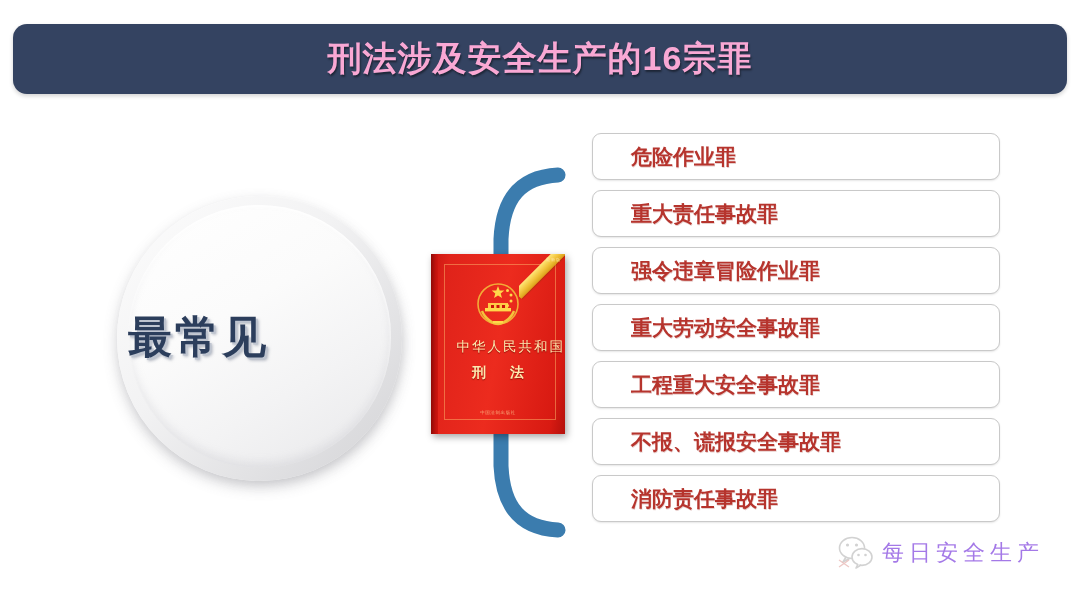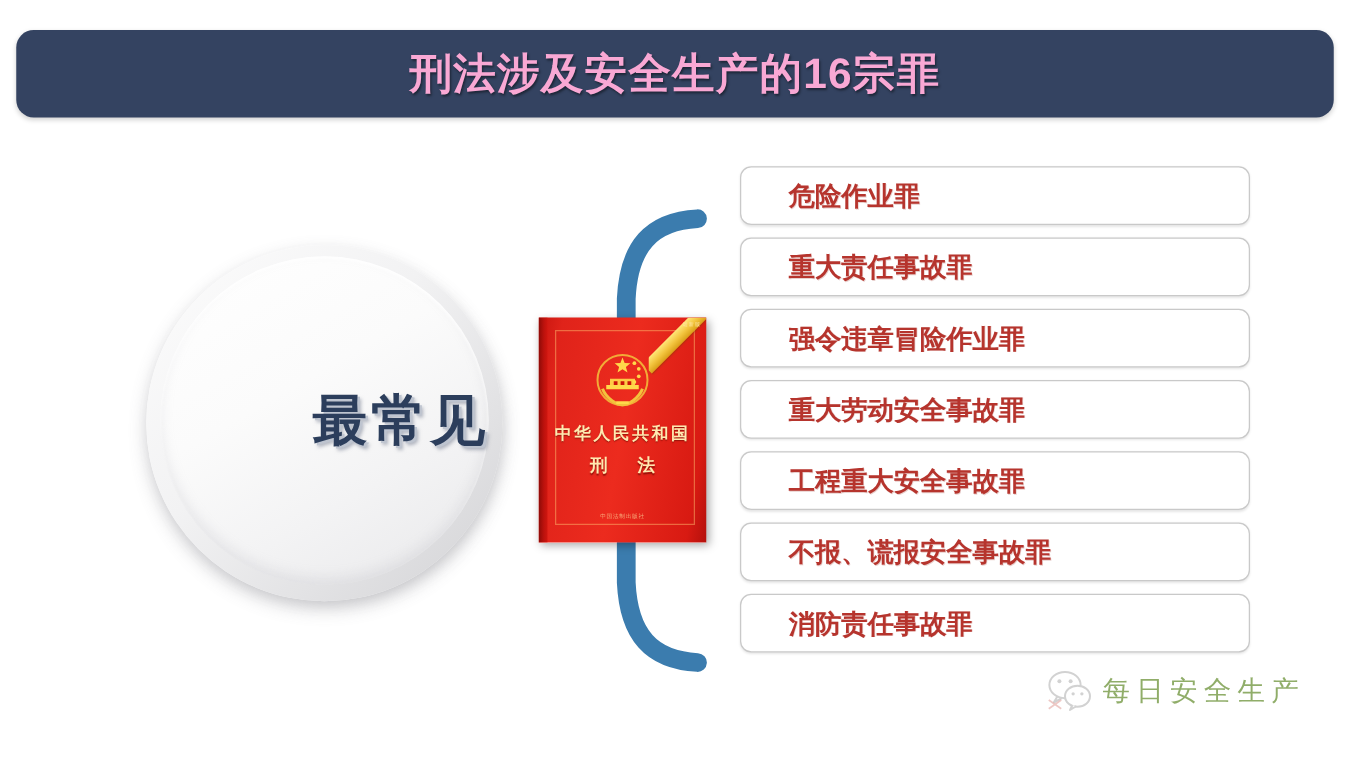--- a/index.html
+++ b/index.html
@@ -72,21 +72,21 @@
     left: 11px;
     top: 9px;
     width: 263px;
     height: 263px;
     border-radius: 50%;
     background: linear-gradient(150deg, #ffffff 0%, #fbfbfb 40%, #f3f3f4 68%, #e8e8ea 100%);
     box-shadow: inset 0 2px 3px rgba(255,255,255,0.95),
                 inset 0 -5px 10px rgba(170,170,178,0.22);
     display: flex;
     flex-direction: column;
-    align-items: flex-end;
+    align-items: flex-start;
     justify-content: center;
   }
   .circle-line {
     color: #2c3e5c;
     font-size: 44px;
     font-weight: 700;
     letter-spacing: 3px;
     line-height: 1.22;
     text-shadow: 2px 2px 0px rgba(190,196,208,0.95),
                  3px 3px 3px rgba(120,128,145,0.55);
@@ -152,24 +152,24 @@
     top: 27px;
     transform: translateX(-50%);
     width: 52px;
     height: 48px;
   }
   .book-title {
     position: absolute;
     left: 0;
     right: 0;
     top: 86px;
-    text-align: center;
+    text-align: right;
     color: #ffe9b0;
     font-size: 13.5px;
-    font-weight: 700;
+    font-weight: 400;
     letter-spacing: 2px;
     text-shadow: 0 1px 1px rgba(110,10,0,0.7);
     line-height: 1.05;
   }
   .book-title2 {
     position: absolute;
     left: 0;
     right: 0;
     top: 110px;
     text-align: center;
@@ -227,21 +227,21 @@
     display: flex;
     align-items: center;
     opacity: 0.62;
   }
   .wm-logo {
     width: 40px;
     height: 40px;
     flex: none;
   }
   .wm-text {
-    color: #4d7c0f;
+    color: #6d28d9;
     font-size: 22px;
     letter-spacing: 5px;
     margin-left: 6px;
     white-space: nowrap;
   }
 </style>
 </head>
 <body>
 
 <div class="title-banner">

